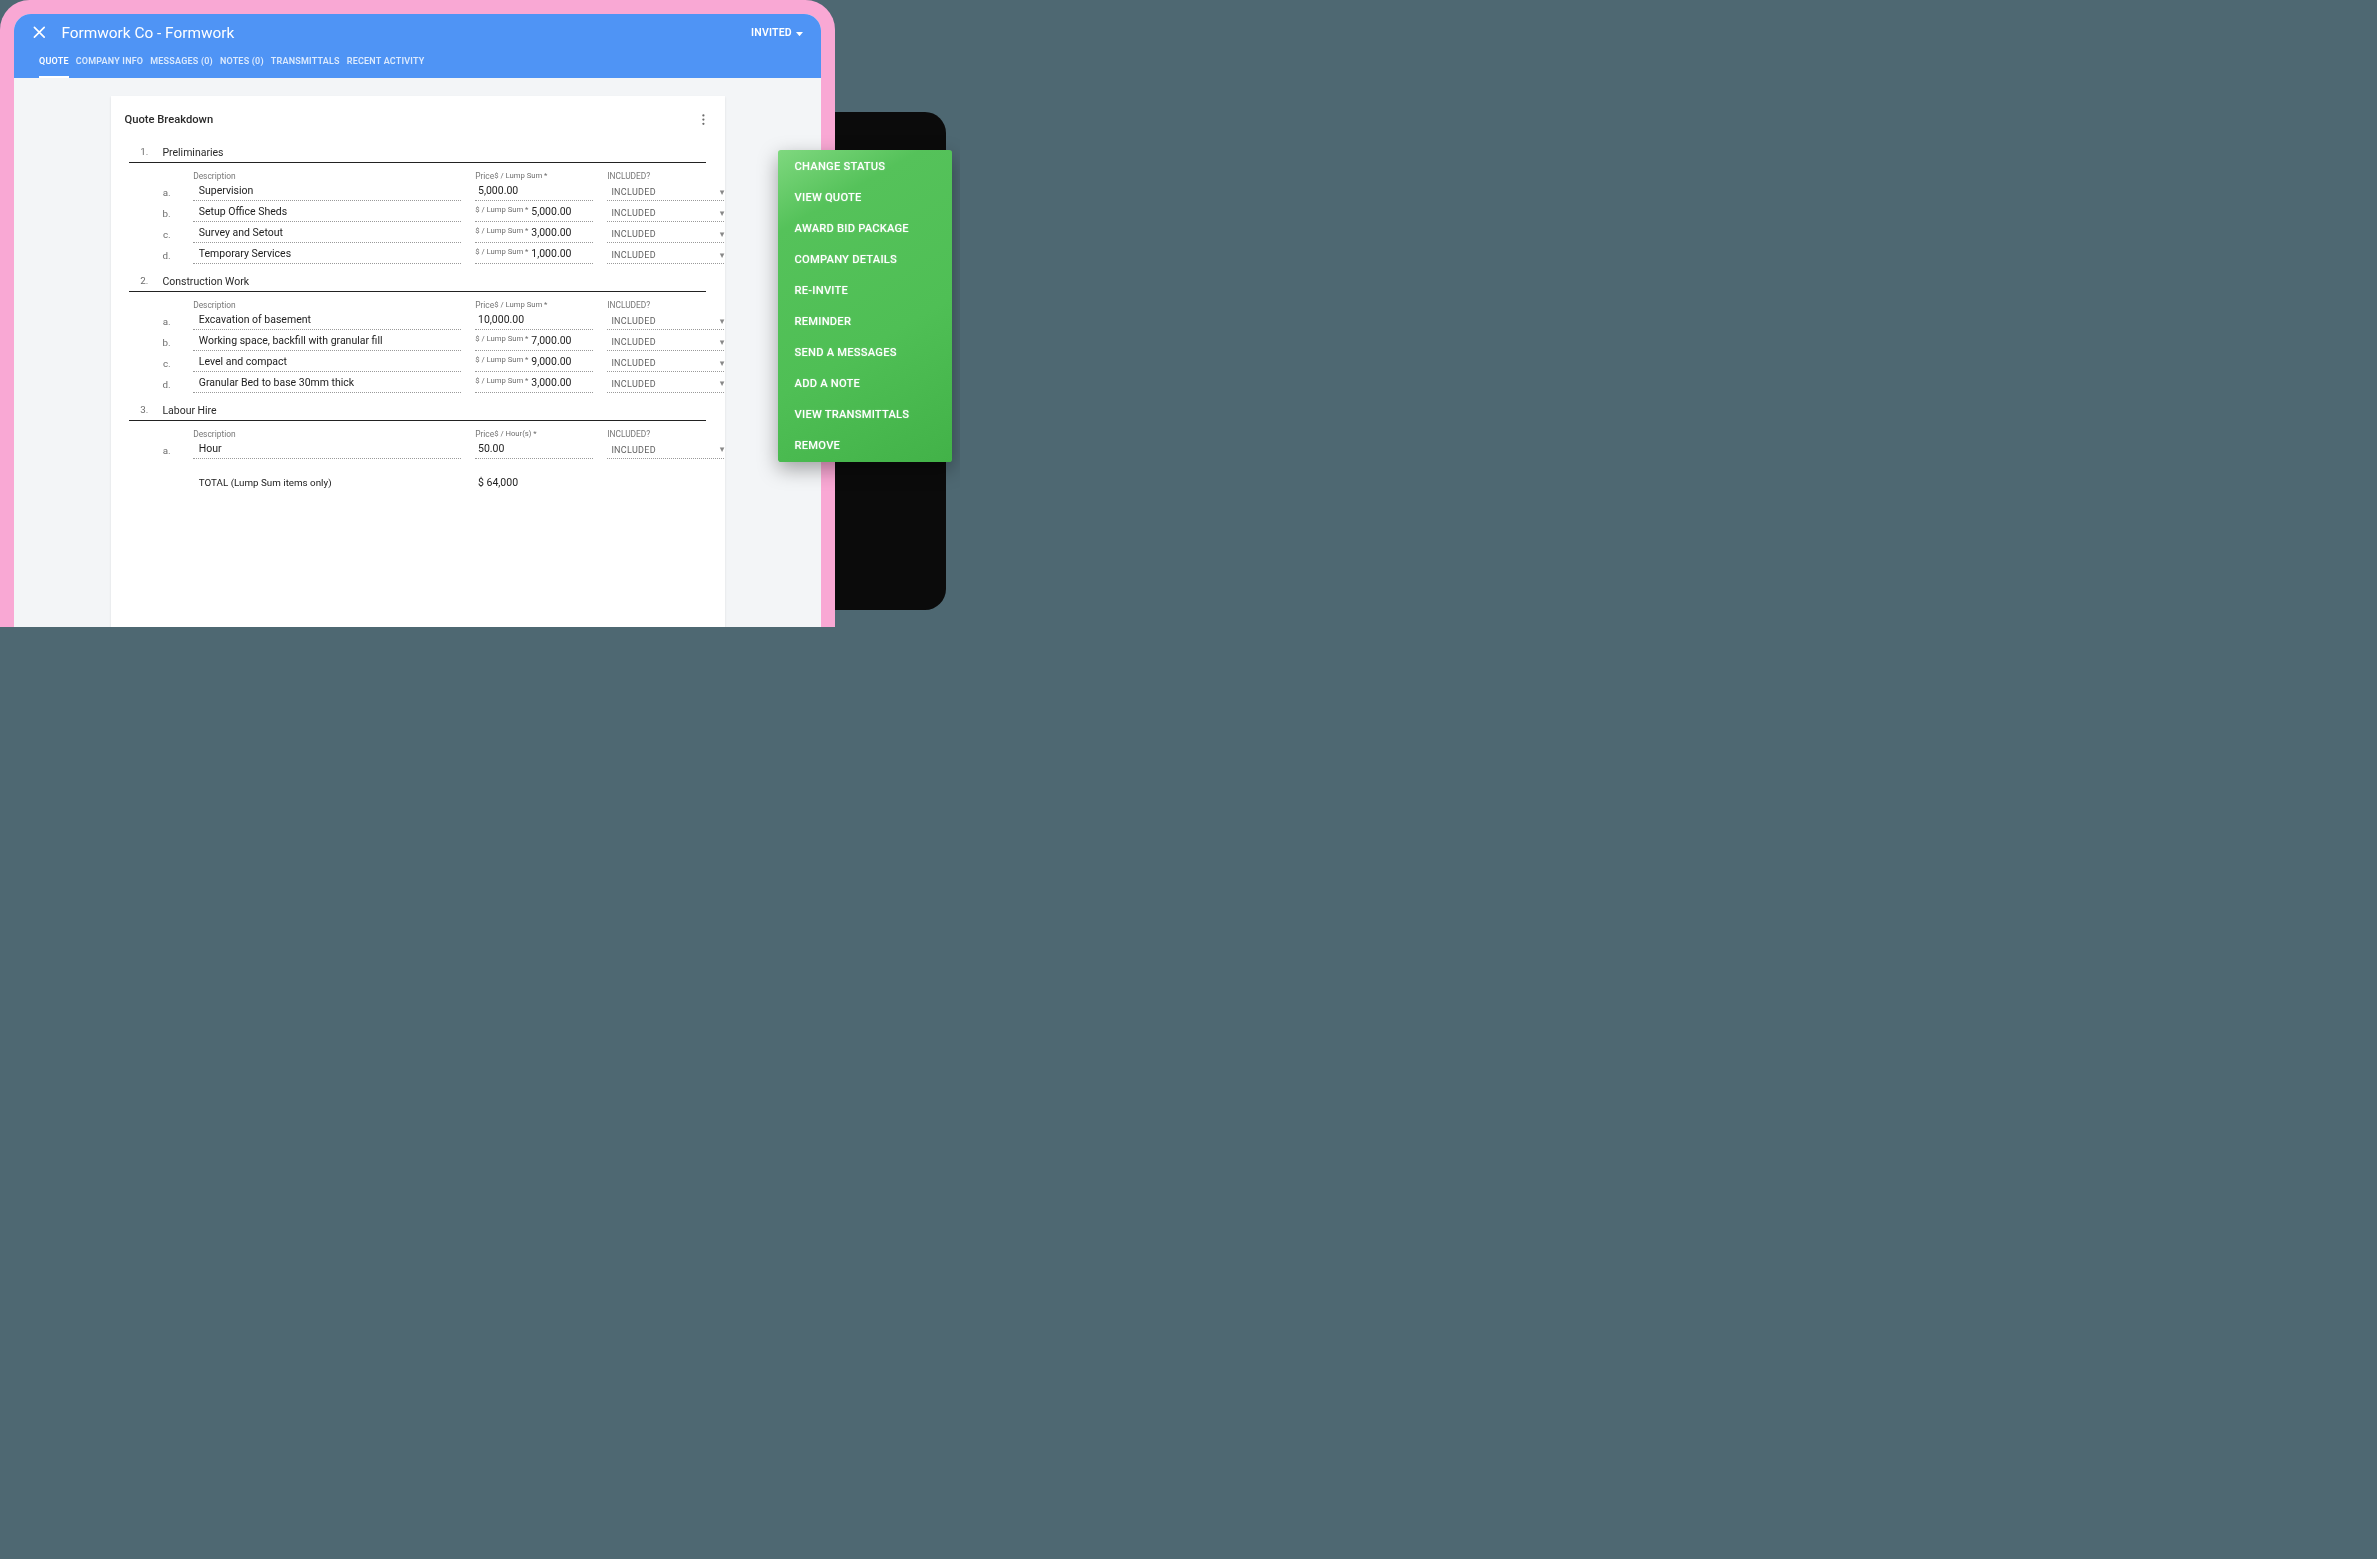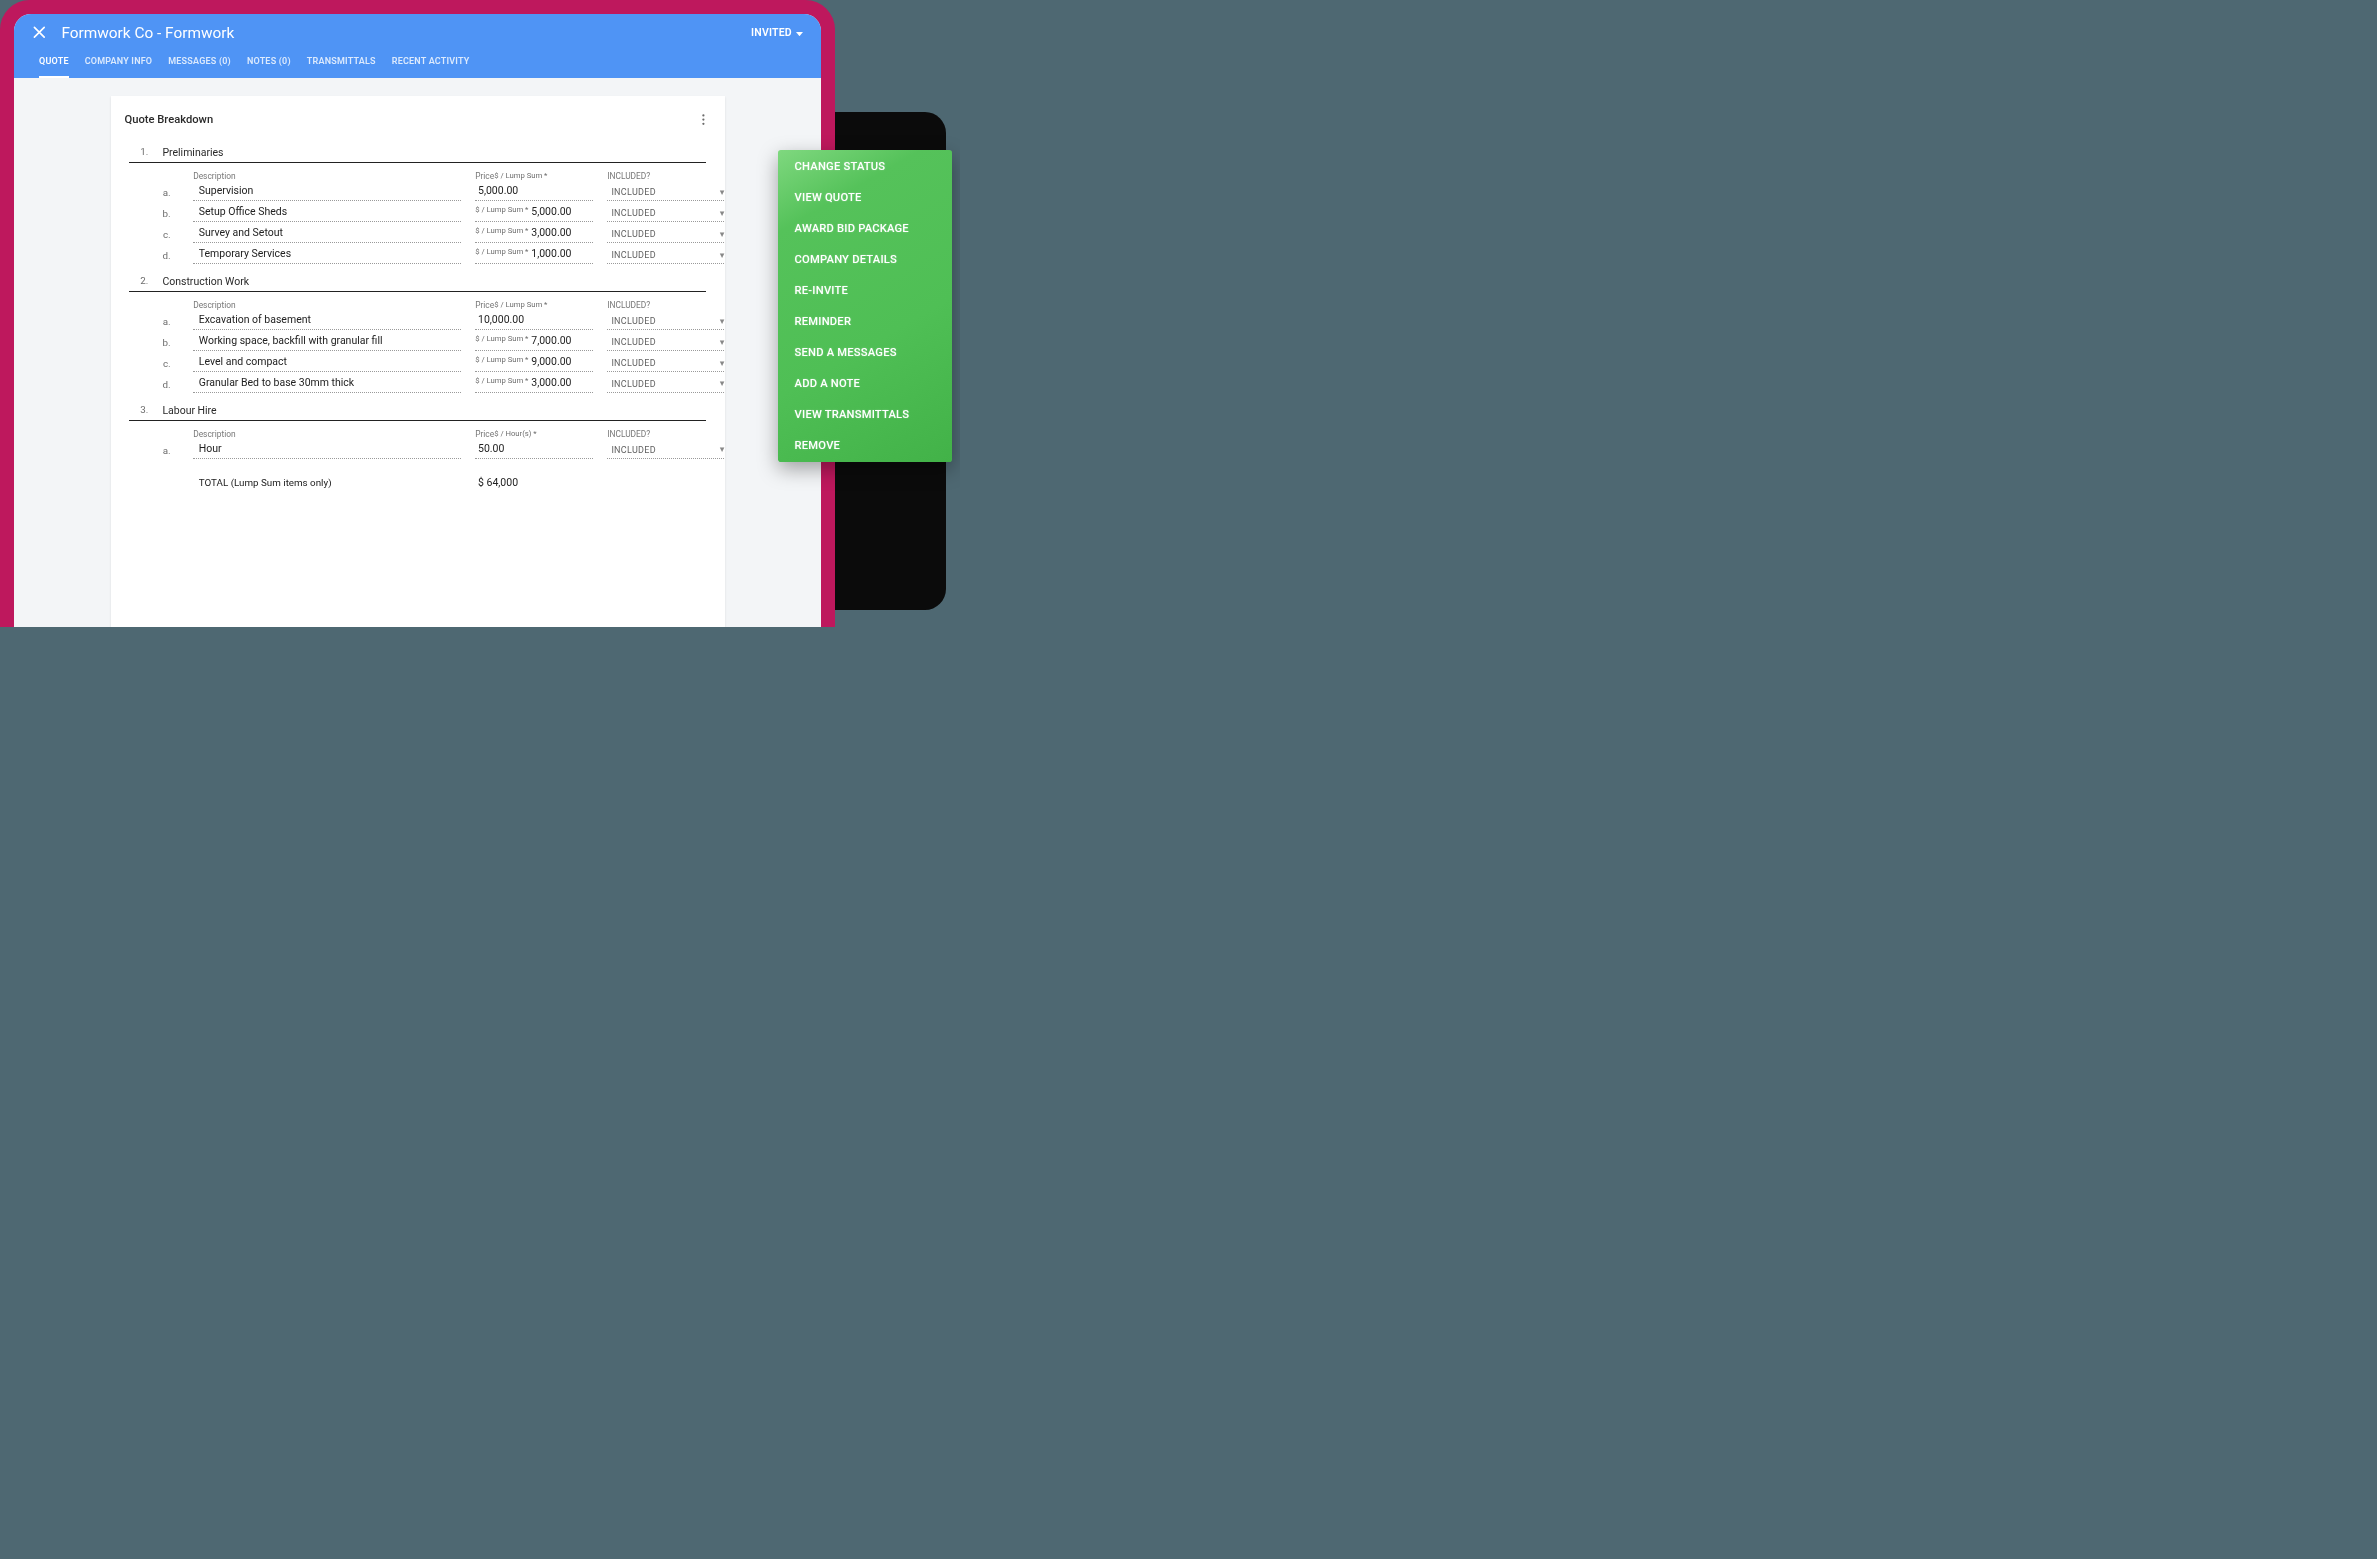--- a/index.html
+++ b/index.html
@@ -24,21 +24,21 @@
     z-index: 1;
   }
 
   
   .tablet {
     position: absolute;
     left: 0;
     top: 0;
     width: 835px;
     height: 761px;
-    background: #be185d;
+    background: #f9a8d4;
     border-radius: 29.5px;
     padding: 14px;
     z-index: 2;
   }
   .tablet-screen {
     width: 100%;
     height: 100%;
     background: #f3f5f7;
     border-radius: 17px;
     overflow: hidden;
@@ -76,21 +76,21 @@
     display: flex;
     align-items: center;
     gap: 4.2px;
     font-size: 10.5px;
     font-weight: 600;
     cursor: pointer;
     letter-spacing: 0.2px;
   }
   .tabs {
     display: flex;
-    gap: 16px;
+    gap: 7px;
     padding: 8.4px 25px 0 25px;
     font-size: 9px;
     font-weight: 600;
     letter-spacing: 0.2px;
   }
   .tab {
     padding-bottom: 9.8px;
     border-bottom: 2.1px solid transparent;
     color: rgba(255,255,255,0.8);
     cursor: pointer;

